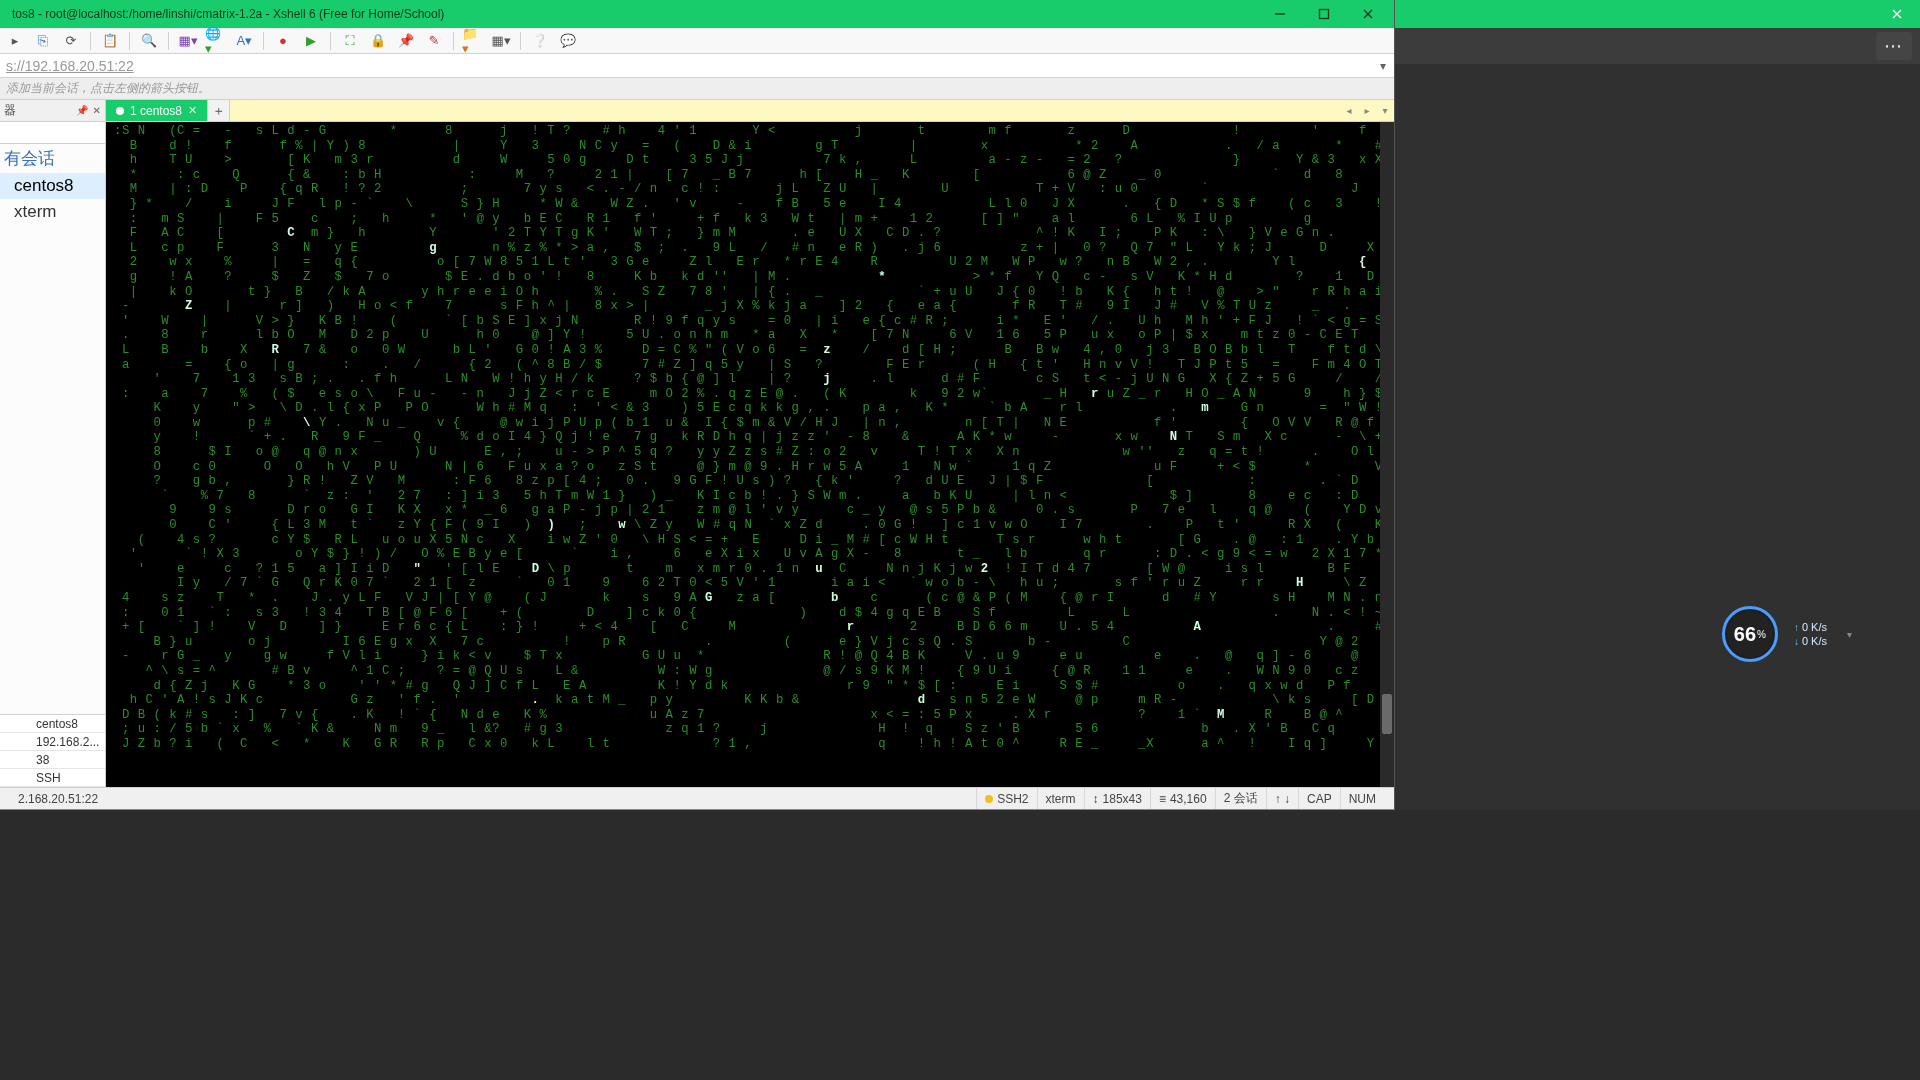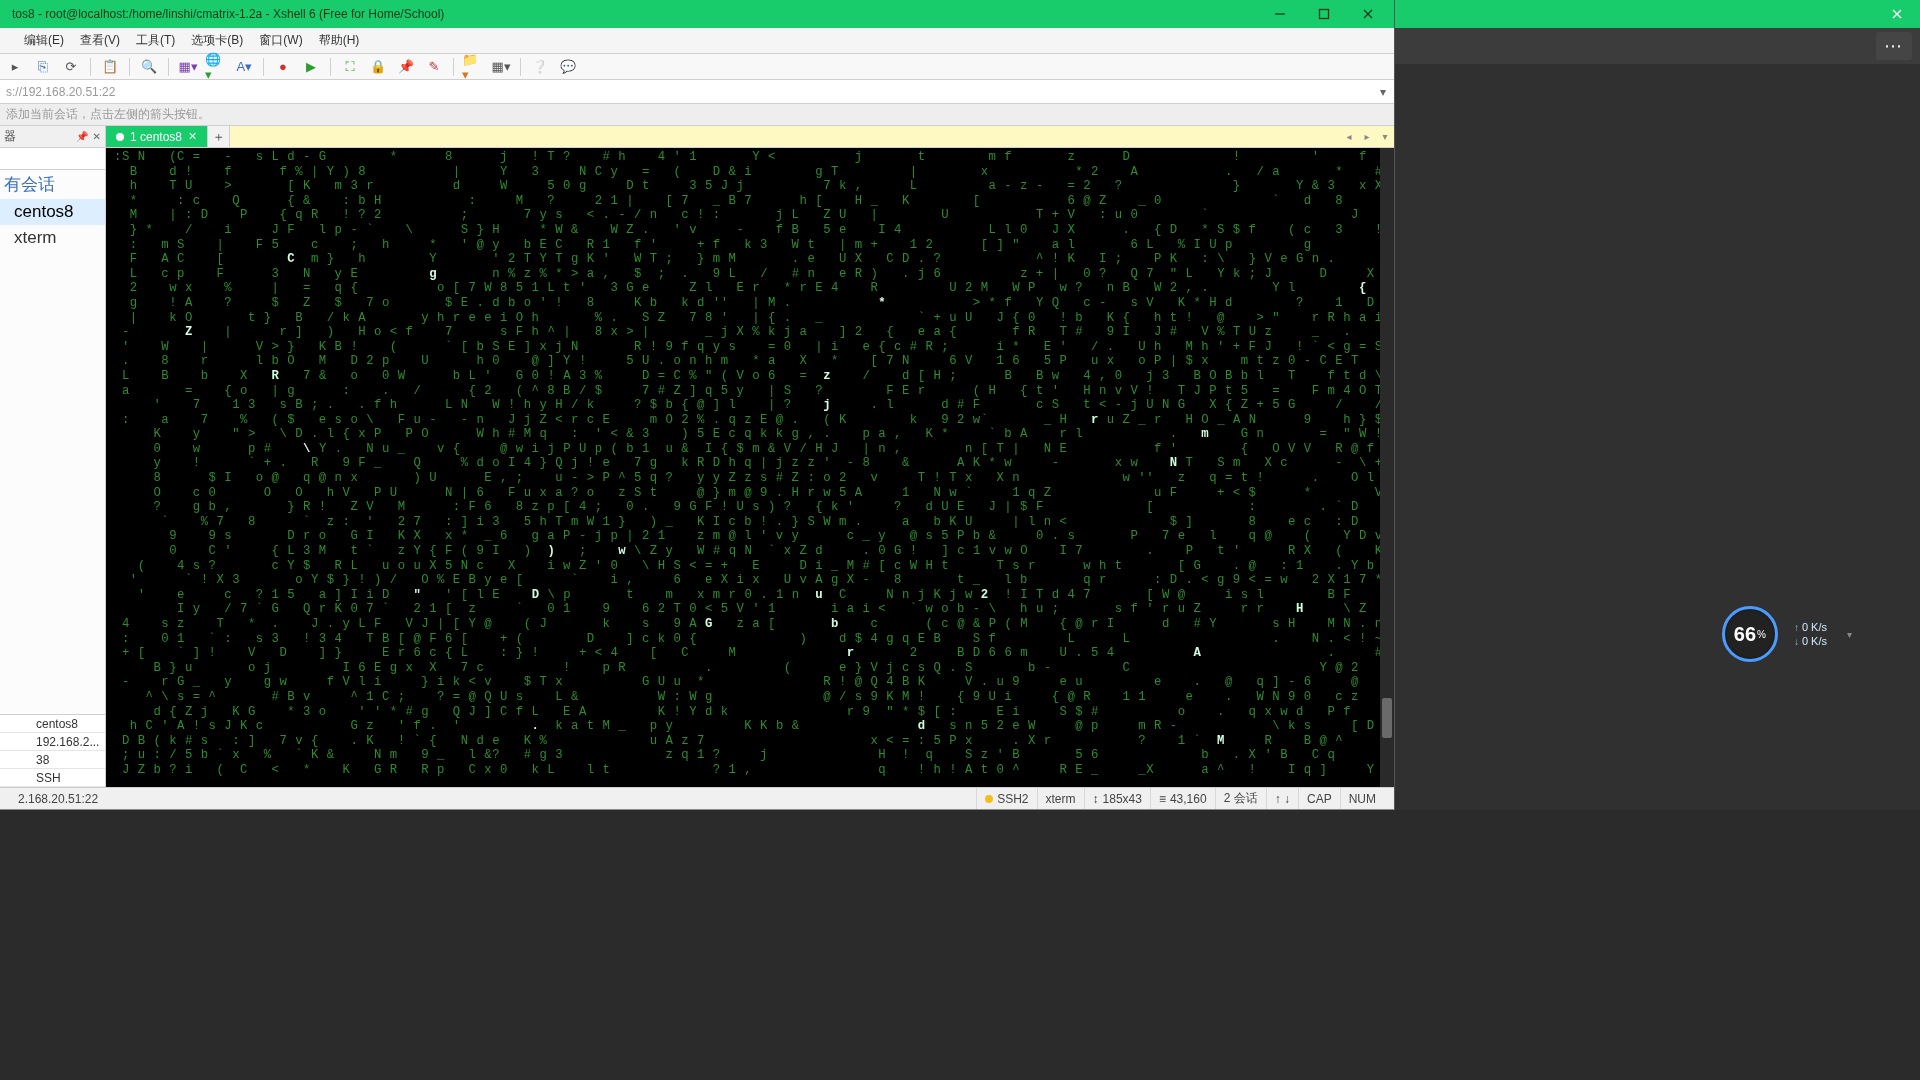--- a/index.html
+++ b/index.html
@@ -107,41 +107,43 @@
     height: 24px;
     background: #ffffff;
     border-bottom: 1px solid var(--border-gray);
     display: flex;
     align-items: center;
   }
   .addressbar .addr-input {
     flex: 1;
     border: none;
     outline: none;
-    font-size: 12px;
+    font-size: 14px;
     color: var(--hint-text);
     padding: 0 6px;
     height: 100%;
     background: transparent;
+    text-decoration: underline;
   }
   .addressbar .arrow {
     width: 22px; height: 22px;
     display: flex; align-items: center; justify-content: center;
     color: #666;
   }
   
   .hintbar {
     height: 22px;
     background: #eeeeee;
     color: var(--hint-text);
     font-size: 12px;
     padding: 0 6px;
     display: flex;
     align-items: center;
     border-bottom: 1px solid var(--border-gray);
+    font-style: italic;
   }
   
   .content-row {
     flex: 1;
     display: flex;
     min-height: 0;
   }
   
   .sidebar {
     width: 106px;
@@ -388,29 +390,20 @@
           </svg>
       </div>
       <div class="win-btn">
         <svg viewBox="0 0 12 12">
             <line x1="2" y1="2" x2="10" y2="10" stroke="currentColor" stroke-width="1.3"></line>
             <line x1="10" y1="2" x2="2" y2="10" stroke="currentColor" stroke-width="1.3"></line>
           </svg>
       </div>
     </div>
 
-    <div class="menubar">
-      <div class="menu-item"></div>
-      <div class="menu-item">编辑(E)</div>
-      <div class="menu-item">查看(V)</div>
-      <div class="menu-item">工具(T)</div>
-      <div class="menu-item">选项卡(B)</div>
-      <div class="menu-item">窗口(W)</div>
-      <div class="menu-item">帮助(H)</div>
-    </div>
 
     <div class="toolbar">
       <div class="tbtn">▸</div>
       <div class="tbtn blue">⎘</div>
       <div class="tbtn">⟳</div>
       <div class="sep"></div>
       <div class="tbtn">📋</div>
       <div class="sep"></div>
       <div class="tbtn">🔍</div>
       <div class="sep"></div>

